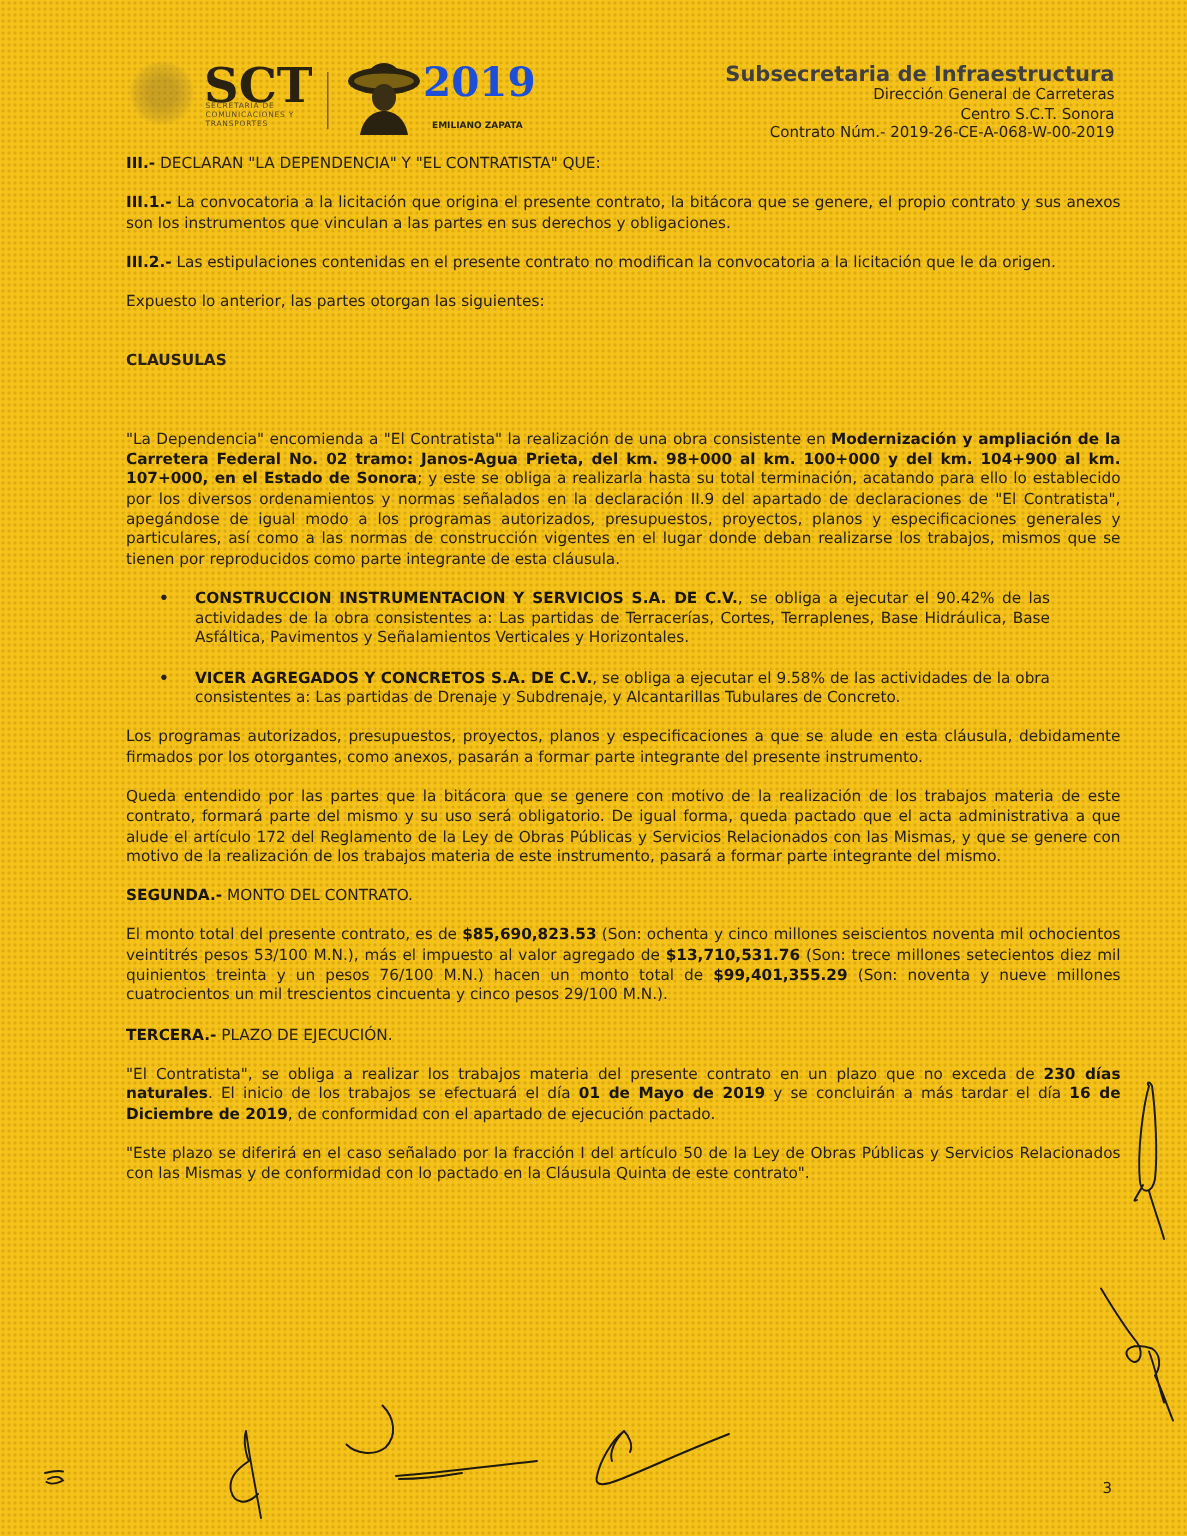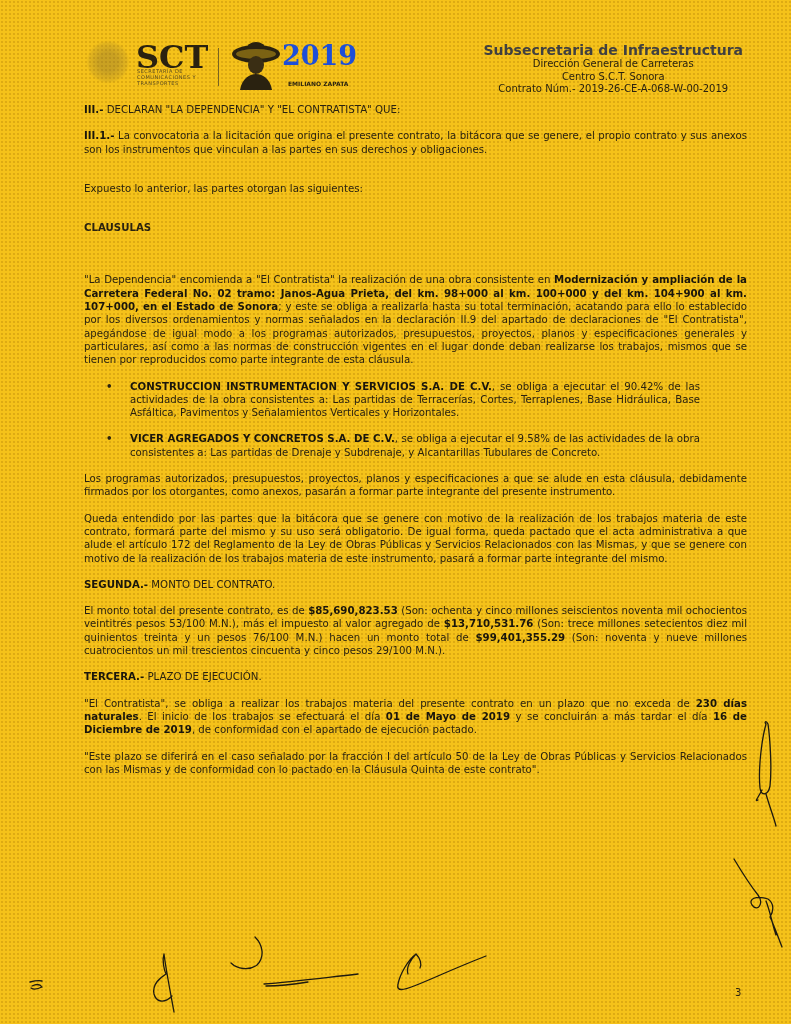--- a/index.html
+++ b/index.html
@@ -17,21 +17,21 @@
     background: radial-gradient(circle, rgba(120,100,50,0.35) 30%, rgba(120,100,50,0.15) 60%, transparent 70%); }
   .sct-word { position: absolute; left: 50px; top: 0px; font-family: "DejaVu Serif", serif; font-weight: bold; font-size: 32px; color: #2a2210; letter-spacing: 0px; }
   .sct-sub { position: absolute; left: 51px; top: 30px; font-size: 5px; line-height: 6px; color: #5a4a20; letter-spacing: 0.5px; width: 80px; }
   .vsep { position: absolute; left: 218px; top: 48px; width: 1px; height: 38px; background: #7a6420; }
   .logo-2019 { position: absolute; left: 230px; top: 38px; width: 140px; height: 56px; }
   .zapata { position: absolute; left: 0; top: 0; width: 52px; height: 52px; }
   .year { position: absolute; left: 52px; top: 2px; font-family: "DejaVu Serif", serif; font-weight: bold; font-size: 27px; color: #1d4ed8; }
   .zapata-name { position: absolute; left: 58px; top: 42px; font-size: 6px; font-weight: bold; color: #2a2210; letter-spacing: 0px; }
   .header-right { position: absolute; right: 48px; top: 42px; text-align: right; }
   .header-right .h1 { font-weight: bold; font-size: 14px; line-height: 16px; color: #404040; }
-  .header-right .h2 { font-size: 10px; line-height: 12.5px; color: #2a2210; text-align: center; }
+  .header-right .h2 { font-size: 10px; line-height: 12.5px; color: #2a2210; }
 
   .content { position: absolute; left: 84px; top: 103px; width: 663px; font-size: 10.2px; line-height: 13.3px; color: #2a2210; }
   .content p { margin: 0; text-align: justify; }
   .sp { height: 13px; }
   .center { text-align: left; font-weight: bold; }
   b { font-weight: bold; color: #1a160c; }
   ul.bullets { margin: 0; padding-left: 46px; list-style: none; }
   ul.bullets li { position: relative; text-align: justify; width: 570px; }
   ul.bullets li .dot { position: absolute; left: -24px; top: 0; font-weight: bold; }
   .page-num { position: absolute; left: 735px; top: 987px; font-size: 10px; color: #2a2210; }
@@ -65,20 +65,21 @@
     <div class="h2">Centro S.C.T. Sonora</div>
     <div class="h2">Contrato Núm.- 2019-26-CE-A-068-W-00-2019</div>
   </div>
 </div>
 
 <div class="content">
   <p><b>III.-</b><span> DECLARAN "LA DEPENDENCIA" Y "EL CONTRATISTA" QUE:</span></p>
   <div class="sp"></div>
   <p><b>III.1.-</b><span> La convocatoria a la licitación que origina el presente contrato, la bitácora que se genere, el propio contrato y sus anexos son los instrumentos que vinculan a las partes en sus derechos y obligaciones.</span></p>
   <div class="sp"></div>
+  <p><b>III.2.-</b><span> Las estipulaciones contenidas en el presente contrato no modifican la convocatoria a la licitación que le da origen.</span></p>
   <div class="sp"></div>
   <p>Expuesto lo anterior, las partes otorgan las siguientes:</p>
   <div class="sp"></div>
     <div class="sp"></div>
   <p class="center">CLAUSULAS</p>
   <div class="sp"></div>
     <div class="sp"></div>
 
   <div class="sp"></div>
   <p><span>"La Dependencia" encomienda a "El Contratista" la realización de una obra consistente en </span><b>Modernización y ampliación de la Carretera Federal No. 02 tramo: Janos-Agua Prieta, del km. 98+000 al km. 100+000 y del km. 104+900 al km. 107+000, en el Estado de Sonora</b><span>; y este se obliga a realizarla hasta su total terminación, acatando para ello lo establecido por los diversos ordenamientos y normas señalados en la declaración II.9 del apartado de declaraciones de "El Contratista", apegándose de igual modo a los programas autorizados, presupuestos, proyectos, planos y especificaciones generales y particulares, así como a las normas de construcción vigentes en el lugar donde deban realizarse los trabajos, mismos que se tienen por reproducidos como parte integrante de esta cláusula.</span></p>

